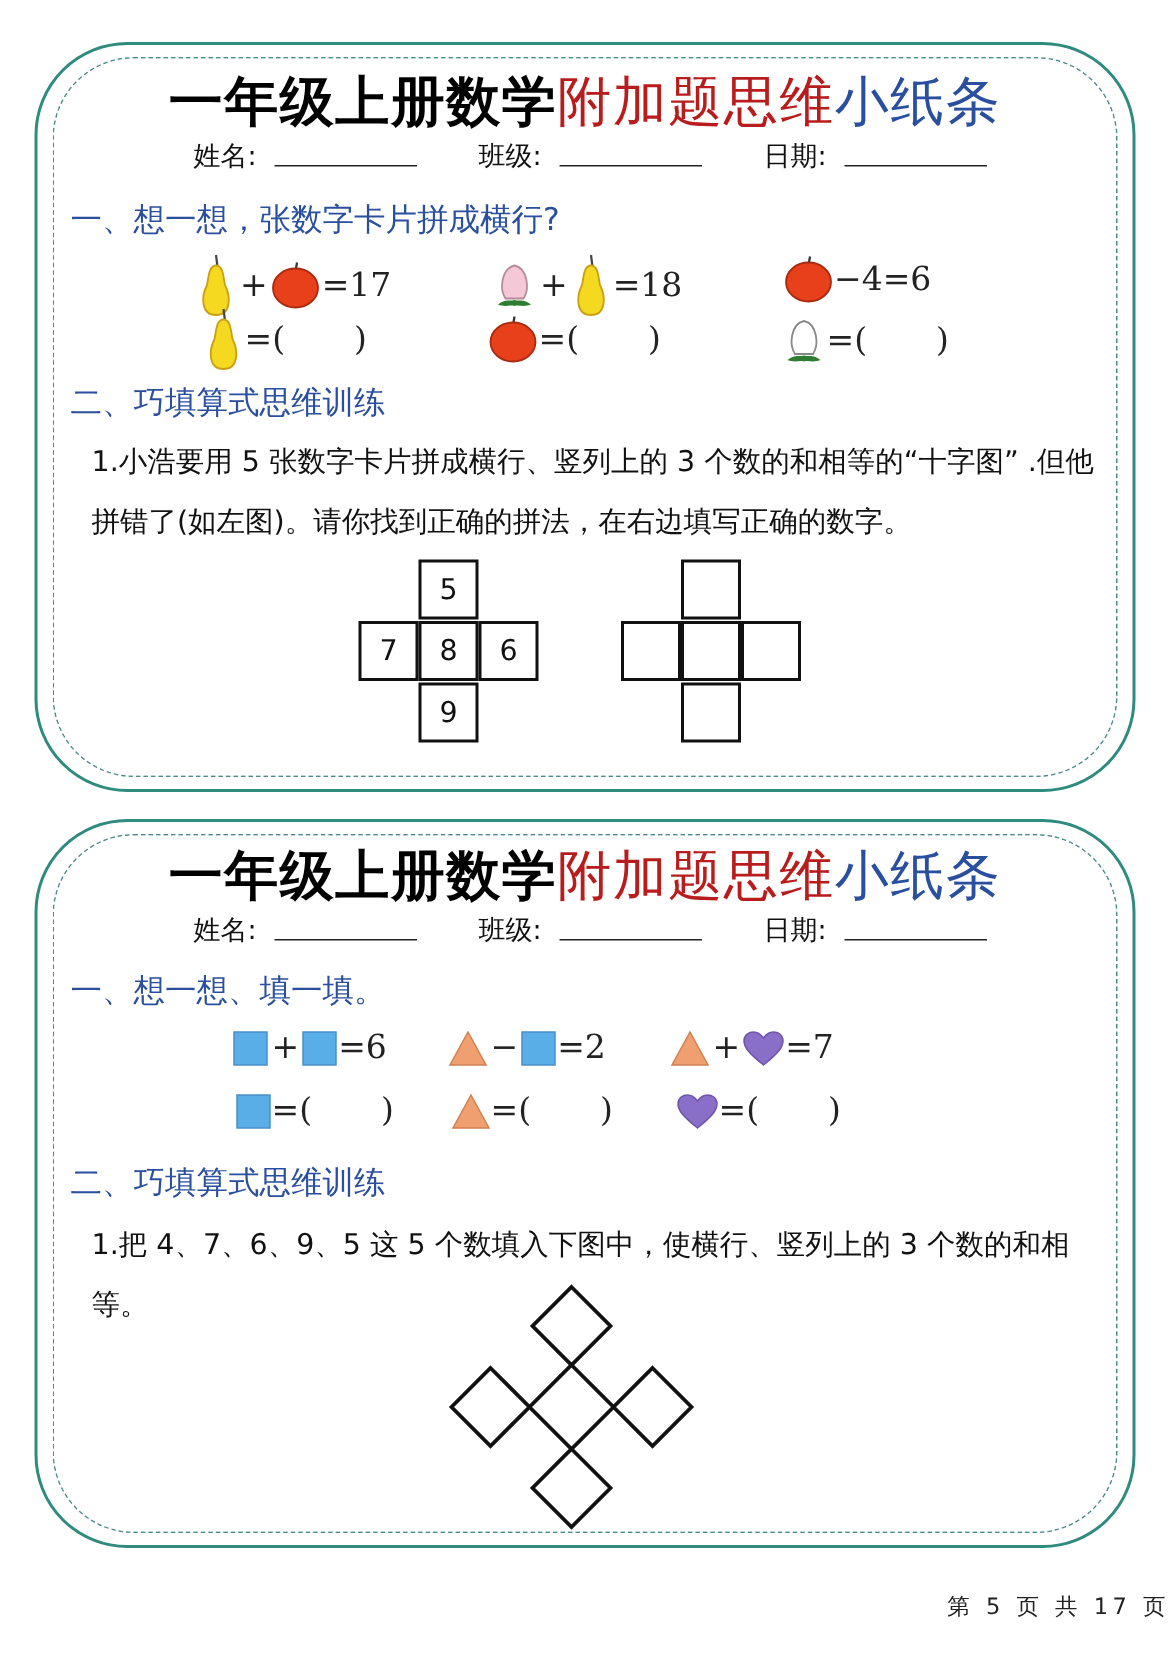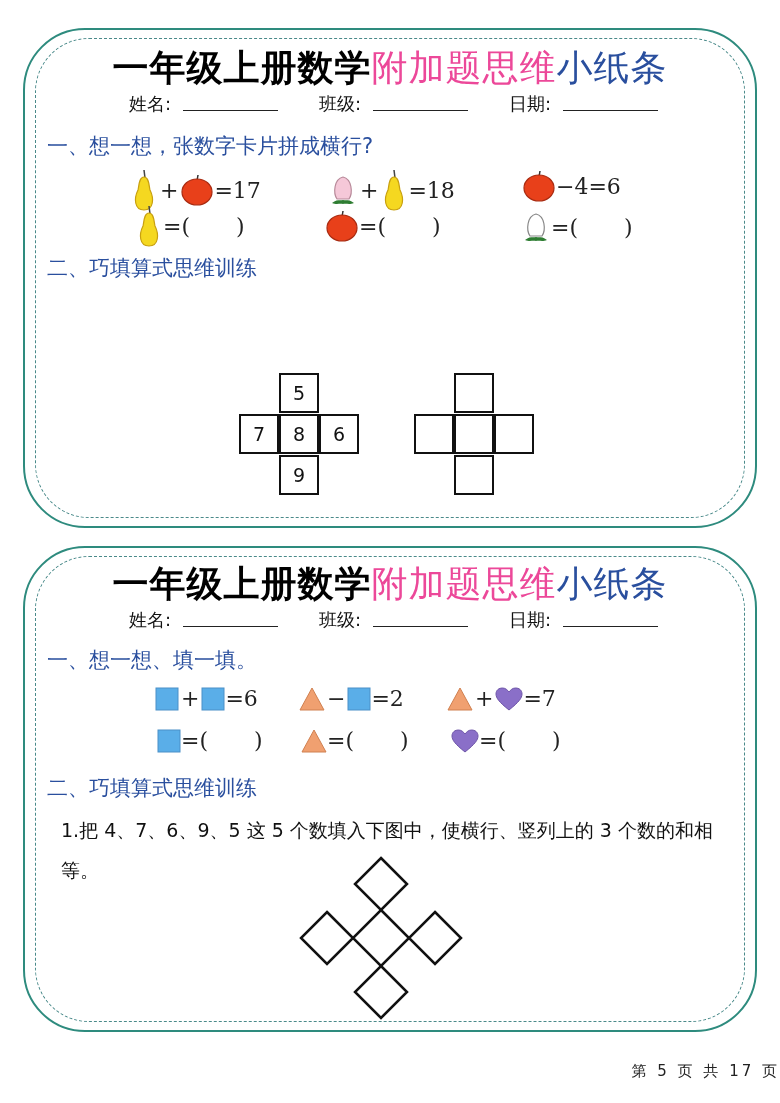--- a/index.html
+++ b/index.html
@@ -7,21 +7,21 @@
            font-family: "DejaVu Serif", "Liberation Serif", serif; color: #111; }
     .card { position: absolute; left: 23px; width: 734px; border: 2.5px solid #2e8b7e;
             border-radius: 62px; box-sizing: border-box; }
     .card-inner { position: absolute; left: 10px; right: 10px; top: 8px; bottom: 8px;
                   border: 1.5px dashed #4a8a8a; border-radius: 54px; }
     #card1 { top: 28px; height: 500px; }
     #card2 { top: 546px; height: 486px; }
     .title { position: absolute; left: 0; right: 0; text-align: center; font-size: 36px;
              font-family: "DejaVu Sans", "Liberation Sans", sans-serif; font-weight: bold; letter-spacing: 1px; }
     .t-black { color: #000000; }
-    .t-red { color: #ec4899; font-weight: normal; margin-top: 38px; }
+    .t-red { color: #b91c1c; font-weight: normal; margin-top: 38px; }
     .t-blue { color: #2a4f9e; font-weight: normal; text-align: right; }
     .info-row { position: absolute; left: 0; right: 0; font-size: 18px;
                 font-family: "DejaVu Sans", "Liberation Sans", sans-serif; }
     .info-item { position: absolute; display: flex; align-items: flex-start; }
     .info-line { display: inline-block; width: 95px; border-bottom: 1.5px solid #222; margin-left: 12px; height: 18px; }
     .section-head { position: absolute; left: 22px; font-size: 21px; color: #2a4f9e;
                     font-family: "DejaVu Sans", "Liberation Sans", sans-serif; }
     .eq { position: absolute; display: flex; align-items: center; font-size: 22px; white-space: nowrap; color: #222; }
     .eq .op { margin: 0 2px; }
     .eq .paren-gap { display: inline-block; width: 46px; }
@@ -115,20 +115,21 @@
     <svg width="30" height="34" viewBox="0 0 30 34">
         <path d="M15 4 C6 6 5 20 9 26 L21 26 C25 20 24 6 15 4 Z" fill="#ffffff" stroke="#888" stroke-width="1.2"></path>
         <path d="M4 30 C9 26 12 28 15 27 C18 28 21 26 26 30 C21 32 18 30 15 31 C12 30 9 32 4 30 Z" fill="#2e7d32"></path>
       </svg>
     <span>=(</span>
       <span class="paren-gap"></span>
       <span>)</span>
   </div>
 
   <div class="section-head" style="top:224px;">二、巧填算式思维训练</div>
+  <div class="para" style="top:258px; left:36px; width:684px;">1.小浩要用 5 张数字卡片拼成横行、竖列上的 3 个数的和相等的“十字图” .但他拼错了(如左图)。请你找到正确的拼法，在右边填写正确的数字。</div>
 
   <div>
     <div class="grid-cell" style="left:254px; top:343px;">5</div>
     <div class="grid-cell" style="left:214px; top:384px;">7</div>
     <div class="grid-cell" style="left:254px; top:384px;">8</div>
     <div class="grid-cell" style="left:294px; top:384px;">6</div>
     <div class="grid-cell" style="left:254px; top:425px;">9</div>
   </div>
 
   <div>

